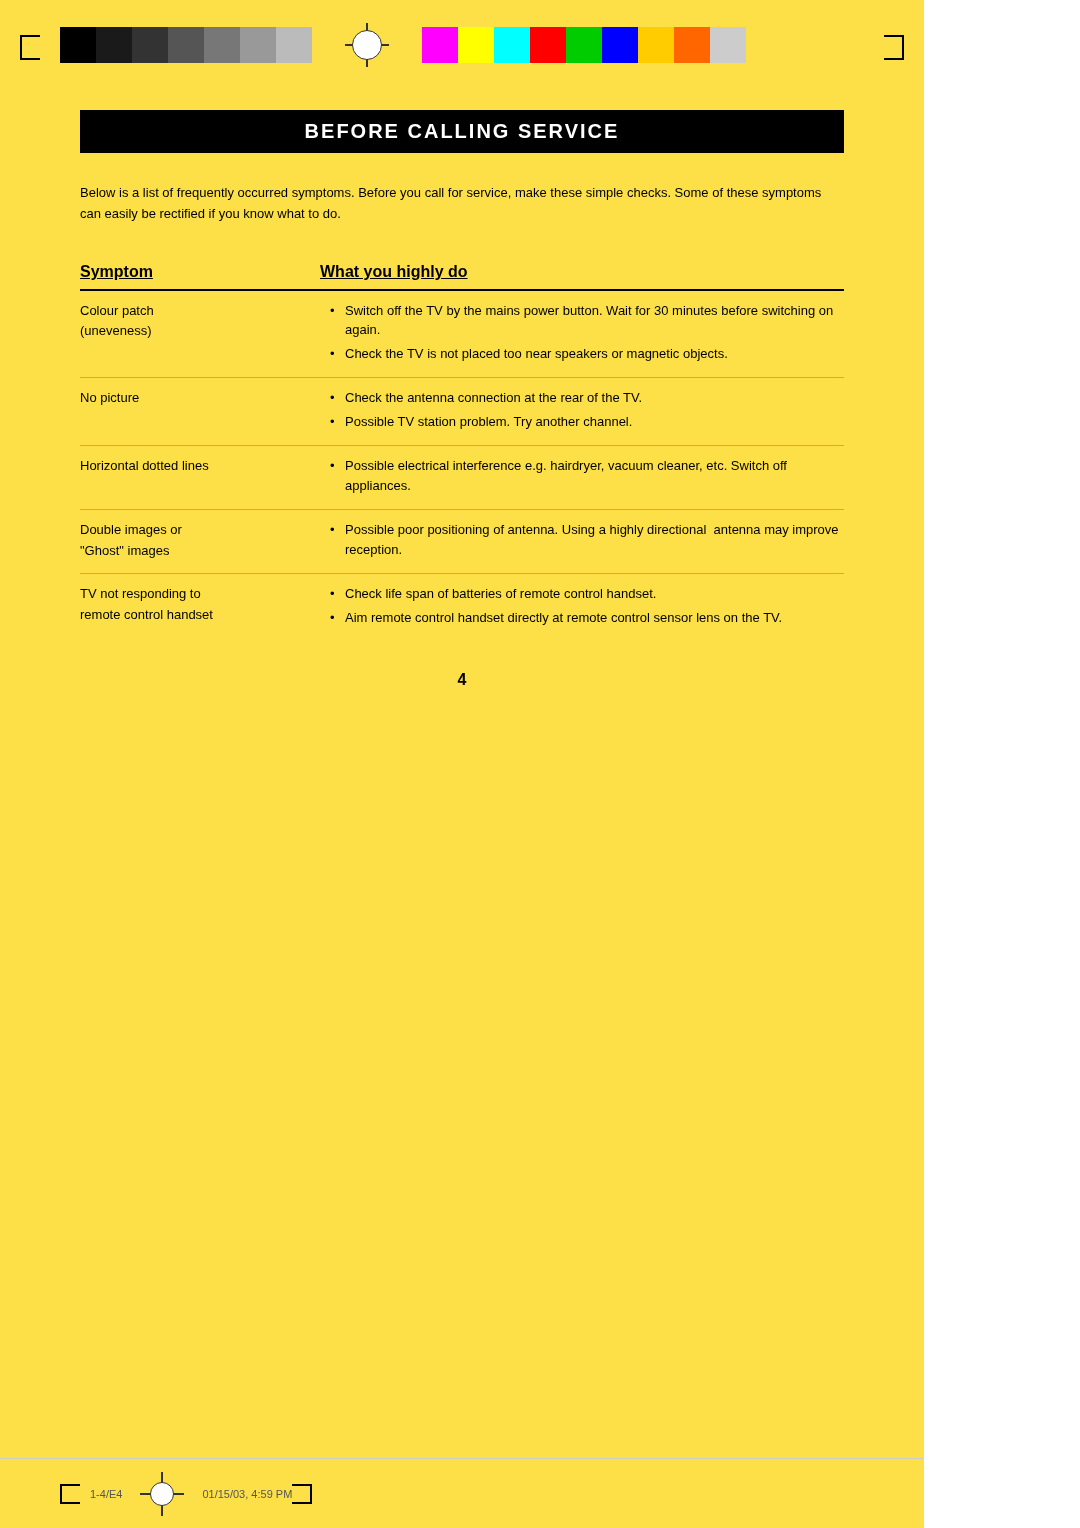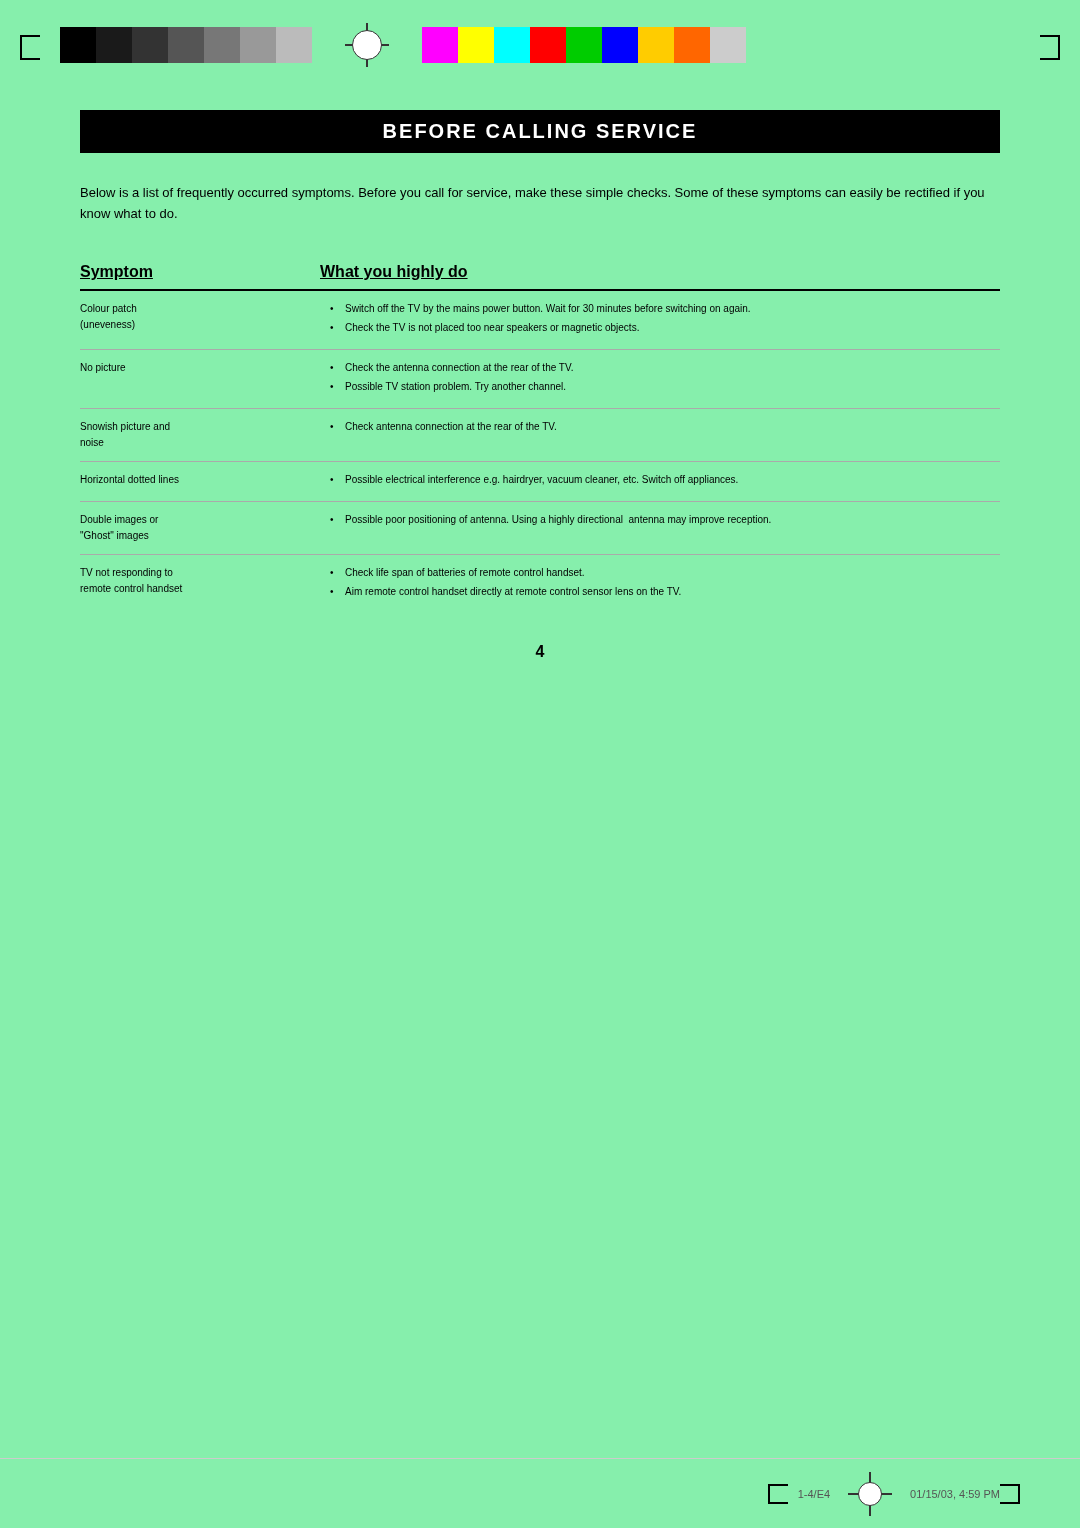--- a/index.html
+++ b/index.html
@@ -8,23 +8,23 @@
       background: #fff;
       font-family: Arial, Helvetica, sans-serif;
       font-size: 13px;
       color: #000;
       width: 1080px;
       min-height: 1528px;
       position: relative;
     }
 
     .page {
-      width: 1080px;
+      width: 924px;
       min-height: 1528px;
-      background: #86efac;
+      background: #fde047;
       position: relative;
       padding: 0;
     }
 
     
     .top-bar {
       width: 100%;
       height: 90px;
       position: relative;
       display: flex;
@@ -117,21 +117,21 @@
       text-decoration: underline;
     }
 
     .symptom-table th:last-child {
       text-decoration: underline;
     }
 
     .symptom-table td {
       vertical-align: top;
       padding: 10px 0;
-      font-size: 10px;
+      font-size: 13px;
       line-height: 1.6;
     }
 
     .symptom-table td:first-child {
       width: 240px;
       padding-right: 20px;
       border-bottom: 1px solid #aaa;
     }
 
     .symptom-table td:last-child {
@@ -175,21 +175,21 @@
 
     
     .bottom-bar {
       position: absolute;
       bottom: 0;
       left: 0;
       right: 0;
       height: 70px;
       display: flex;
       align-items: center;
-      justify-content: flex-end;
+      justify-content: flex-start;
       padding: 0 60px;
       border-top: 1px solid #ccc;
     }
 
     .bottom-text {
       font-size: 11px;
       color: #555;
     }
 
     .bottom-reg-left {
@@ -314,28 +314,20 @@
           <td>
             <ul class="bullet-list">
               <li>Check the antenna connection at the rear of the TV.</li>
               <li>Possible TV station problem. Try another channel.</li>
             </ul>
           </td>
         </tr>
 
 
 
-        <tr>
-          <td>Snowish picture and<br>noise</td>
-          <td>
-            <ul class="bullet-list">
-              <li>Check antenna connection at the rear of the TV.</li>
-            </ul>
-          </td>
-        </tr>
 
         <tr>
           <td>Horizontal dotted lines</td>
           <td>
             <ul class="bullet-list">
               <li>Possible electrical interference e.g. hairdryer, vacuum cleaner, etc. Switch off appliances.</li>
             </ul>
           </td>
         </tr>
 

